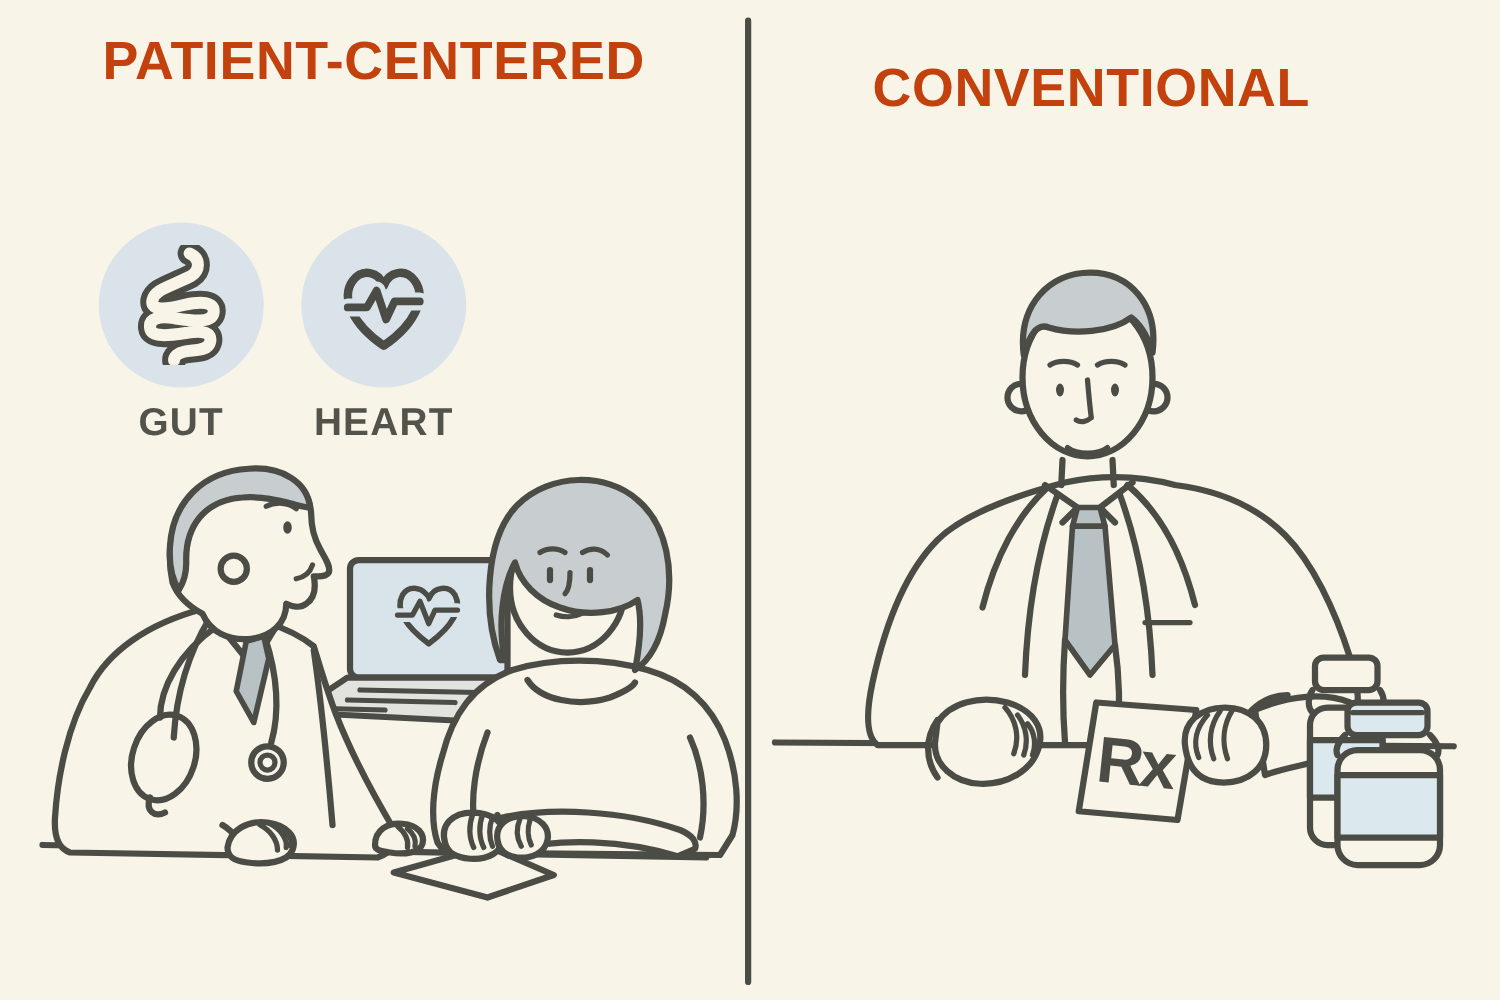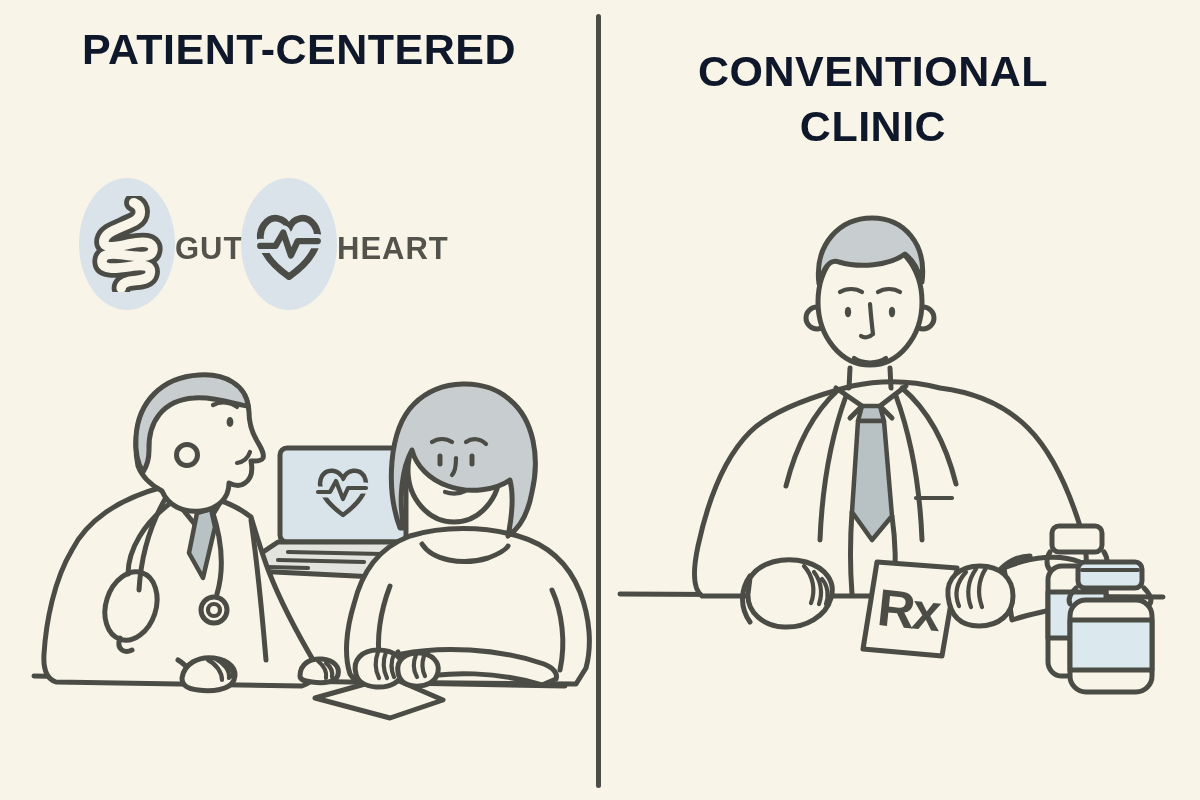--- a/index.html
+++ b/index.html
@@ -4,31 +4,31 @@
 <style>
   html,body{margin:0;padding:0;}
   .canvas{
     position:relative;width:1200px;height:800px;overflow:hidden;
     background:#f8f5e8;
     font-family:"Liberation Sans",sans-serif;
   }
   .title{
     position:absolute;margin:0;text-align:center;
     font-weight:700;font-size:43px;line-height:55px;letter-spacing:.5px;
-    color:#0f172a;
+    color:#c2410c;
   }
   .title span{display:block;}
   .title-left{left:0;width:598px;top:22px;}
   .title-right{left:575px;width:596px;top:44px;}
   .divider{
     position:absolute;left:596px;top:14px;width:5px;height:774px;
     background:#4c4c46;border-radius:3px;
   }
   .icons{position:absolute;top:178px;left:79px;display:flex;gap:30px;}
-  .icon-item{display:flex;align-items:center;width:132px;}
+  .icon-item{display:flex;flex-direction:column;align-items:center;width:132px;}
   .icon-circle{
     width:132px;height:132px;border-radius:50%;background:#d9e3e9;
     display:flex;align-items:center;justify-content:center;
   }
   .icon-label{
     margin-top:10px;font-size:31px;font-weight:700;letter-spacing:1px;color:#53534c;
   }
   .scene{position:absolute;}
   .scene-left{left:0;top:360px;}
   .scene-right{left:600px;top:200px;}
@@ -146,21 +146,20 @@
         <path class="s w4" d="M 378,292 C 375,300 375,310 379,318 M 386,292 C 383,300 383,310 387,318 M 394,294 C 391,301 391,310 394,317"></path>
         <path class="sf" d="M 398,312 C 396,300 406,292 420,293 C 432,294 440,302 438,312 C 436,322 426,327 414,326 C 404,325 399,320 398,312 Z"></path>
         <path class="s w4" d="M 416,295 C 413,302 413,310 417,317 M 424,296 C 422,302 422,310 425,316"></path>
       </g>
     </svg>
   </section>
 
   <section>
     <h1 class="title title-right">
       <span>CONVENTIONAL</span>
-      <span>CLINIC</span>
     </h1>
 
     <svg class="scene scene-right" width="600" height="600" viewBox="0 0 600 600">
 
       <path class="s" d="M 20,394 L 563,397"></path>
 
       <g>
         <path class="sf" d="M 252,186 C 206,198 168,214 150,232 C 124,258 108,300 98,346 C 92,374 94,390 102,396 L 478,396 C 490,380 488,352 480,326 C 468,288 450,250 428,228 C 404,204 372,192 340,188 C 310,180 280,180 252,186 Z"></path>
 
         <path class="s" d="M 238,190 C 214,212 196,246 186,286"></path>

